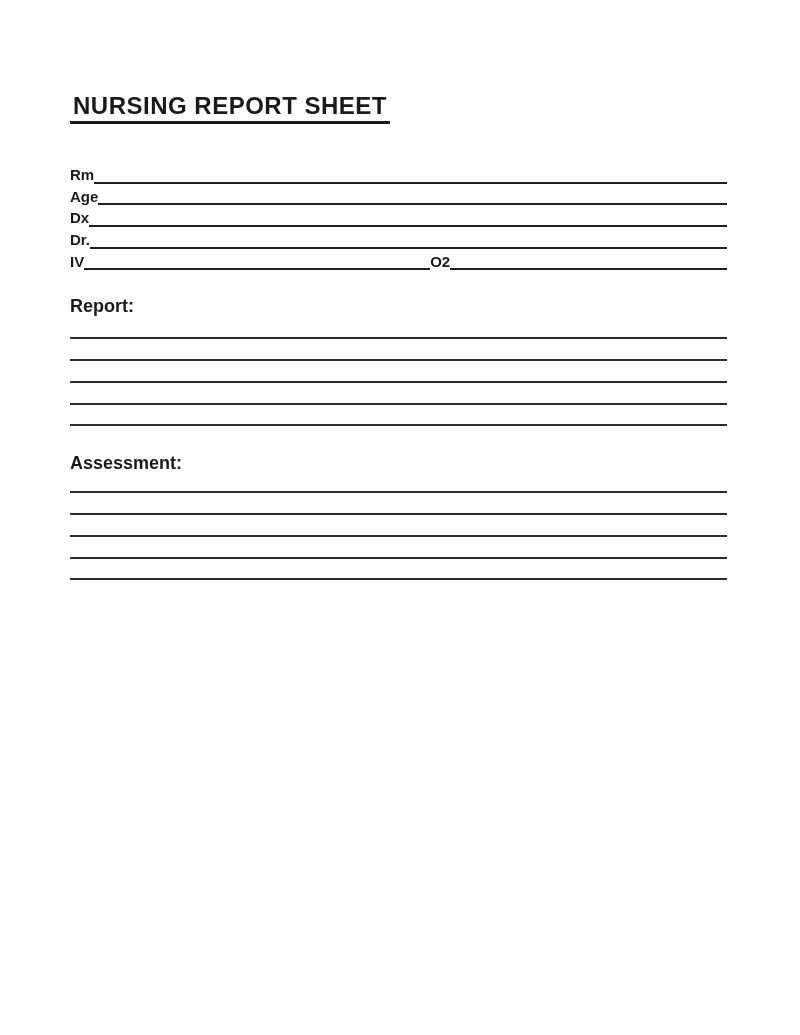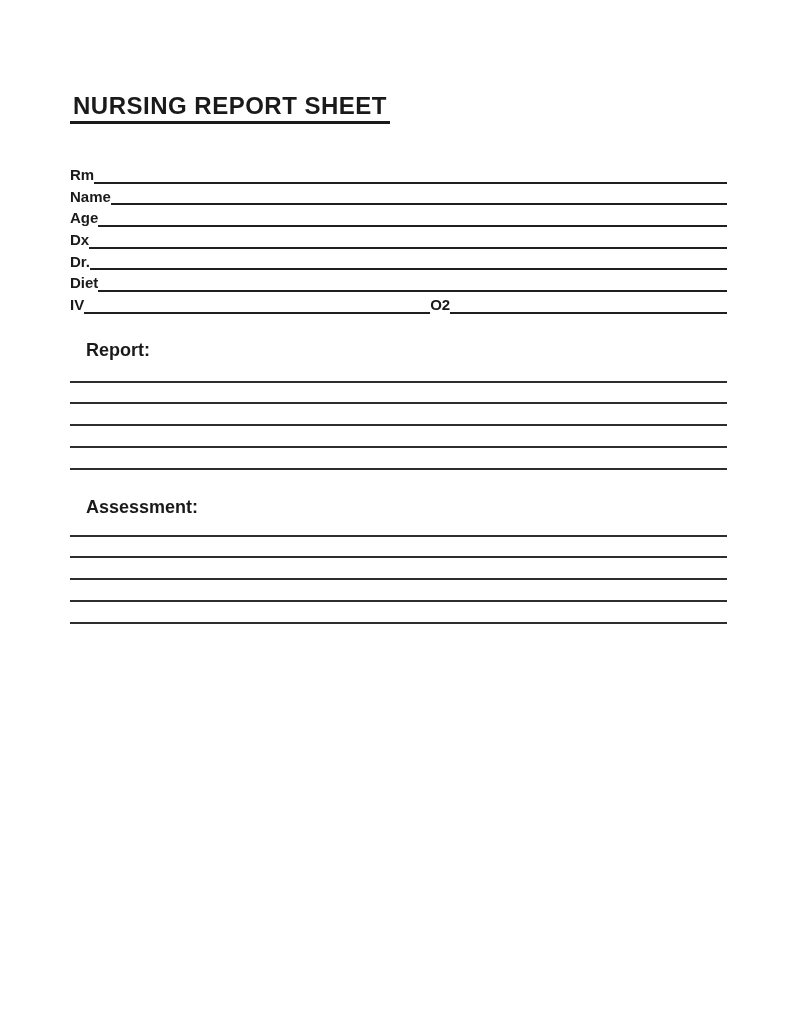--- a/index.html
+++ b/index.html
@@ -56,21 +56,20 @@
   .fill-fixed { flex: 0 0 auto; }
   .w-iv1 { width: 346px; }
   .w-vs1 { width: 198px; }
   .w-vs2 { width: 276px; }
   .section-heading {
     font-size: 18px;
     font-weight: bold;
     height: 16px;
     line-height: 16px;
     overflow: visible;
-    margin-left: 16px;
   }
   .report-heading { margin-top: 26px; }
   .assessment-heading { margin-top: 29px; }
   .ruled-lines.report-lines { margin-top: 3px; }
   .ruled-line {
     height: 21.8px;
     border-bottom: 2px solid var(--rule);
   }
 </style>
 </head>
@@ -82,44 +81,36 @@
     <h1 class="title">NURSING REPORT SHEET</h1>
   </div>
 
   <div class="fields">
 
     <div class="field-row">
       <span class="label">Rm</span>
       <span class="fill-line"></span>
     </div>
 
-    <div class="field-row">
-      <span class="label">Name</span>
-      <span class="fill-line"></span>
-    </div>
 
     <div class="field-row">
       <span class="label">Age</span>
       <span class="fill-line"></span>
     </div>
 
     <div class="field-row">
       <span class="label">Dx</span>
       <span class="fill-line"></span>
     </div>
 
     <div class="field-row">
       <span class="label">Dr.</span>
       <span class="fill-line"></span>
     </div>
 
-    <div class="field-row">
-      <span class="label">Diet</span>
-      <span class="fill-line"></span>
-    </div>
 
 
     <div class="field-row">
       <span class="label">IV</span>
       <span class="fill-line fill-fixed w-iv1"></span>
       <span class="label">O2</span>
       <span class="fill-line"></span>
     </div>
 
 

